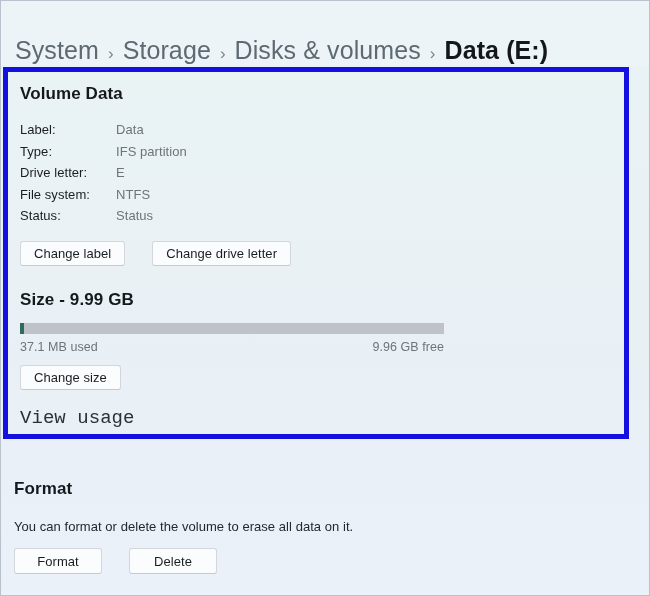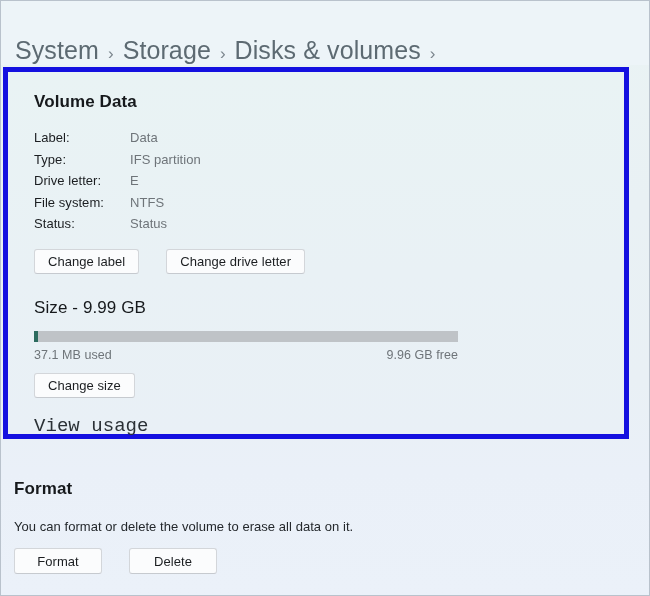--- a/index.html
+++ b/index.html
@@ -68,22 +68,21 @@
     left: 2px;
     top: 66px;
     width: 626px;
     height: 372px;
     box-sizing: border-box;
     border: 5px solid #1410e0;
     background: linear-gradient(180deg, #e9f3f4 0%, #e9f1f5 55%, #e9f0f6 100%);
   }
 
   .card-inner {
-    padding: 12px 0 0 26px;
-    margin-top: 8px;
+    padding: 12px 0 0 12px;
   }
 
   .section-title {
     font-size: 17px;
     color: #16191c;
     font-weight: 600;
     letter-spacing: 0.1px;
     margin: 0;
   }
 
@@ -138,21 +137,21 @@
     margin-top: 11px;
   }
 
   
   #size-block {
     margin-top: 24px;
   }
   #size-title {
     font-size: 17px;
     color: #16191c;
-    font-weight: 400;
+    font-weight: 700;
     letter-spacing: 0.1px;
   }
   #usage-bar {
     position: relative;
     margin-top: 13px;
     width: 424px;
     height: 11px;
     background: #bfc3c7;
     overflow: hidden;
   }
@@ -222,20 +221,21 @@
 
 <div id="page">
 
   <div id="breadcrumb">
     <span class="crumb">System</span>
     <span class="crumb-sep">›</span>
     <span class="crumb">Storage</span>
     <span class="crumb-sep">›</span>
     <span class="crumb">Disks &amp; volumes</span>
     <span class="crumb-sep">›</span>
+    <span class="crumb current">Data (E:)</span>
   </div>
 
   <div id="volume-card" style="border-color: rgb(20, 16, 224);">
     <div class="card-inner">
 
       <div class="section-title">Volume Data</div>
 
       <div id="props">
         <div class="prop-row">
           <span class="prop-label">Label:</span>

